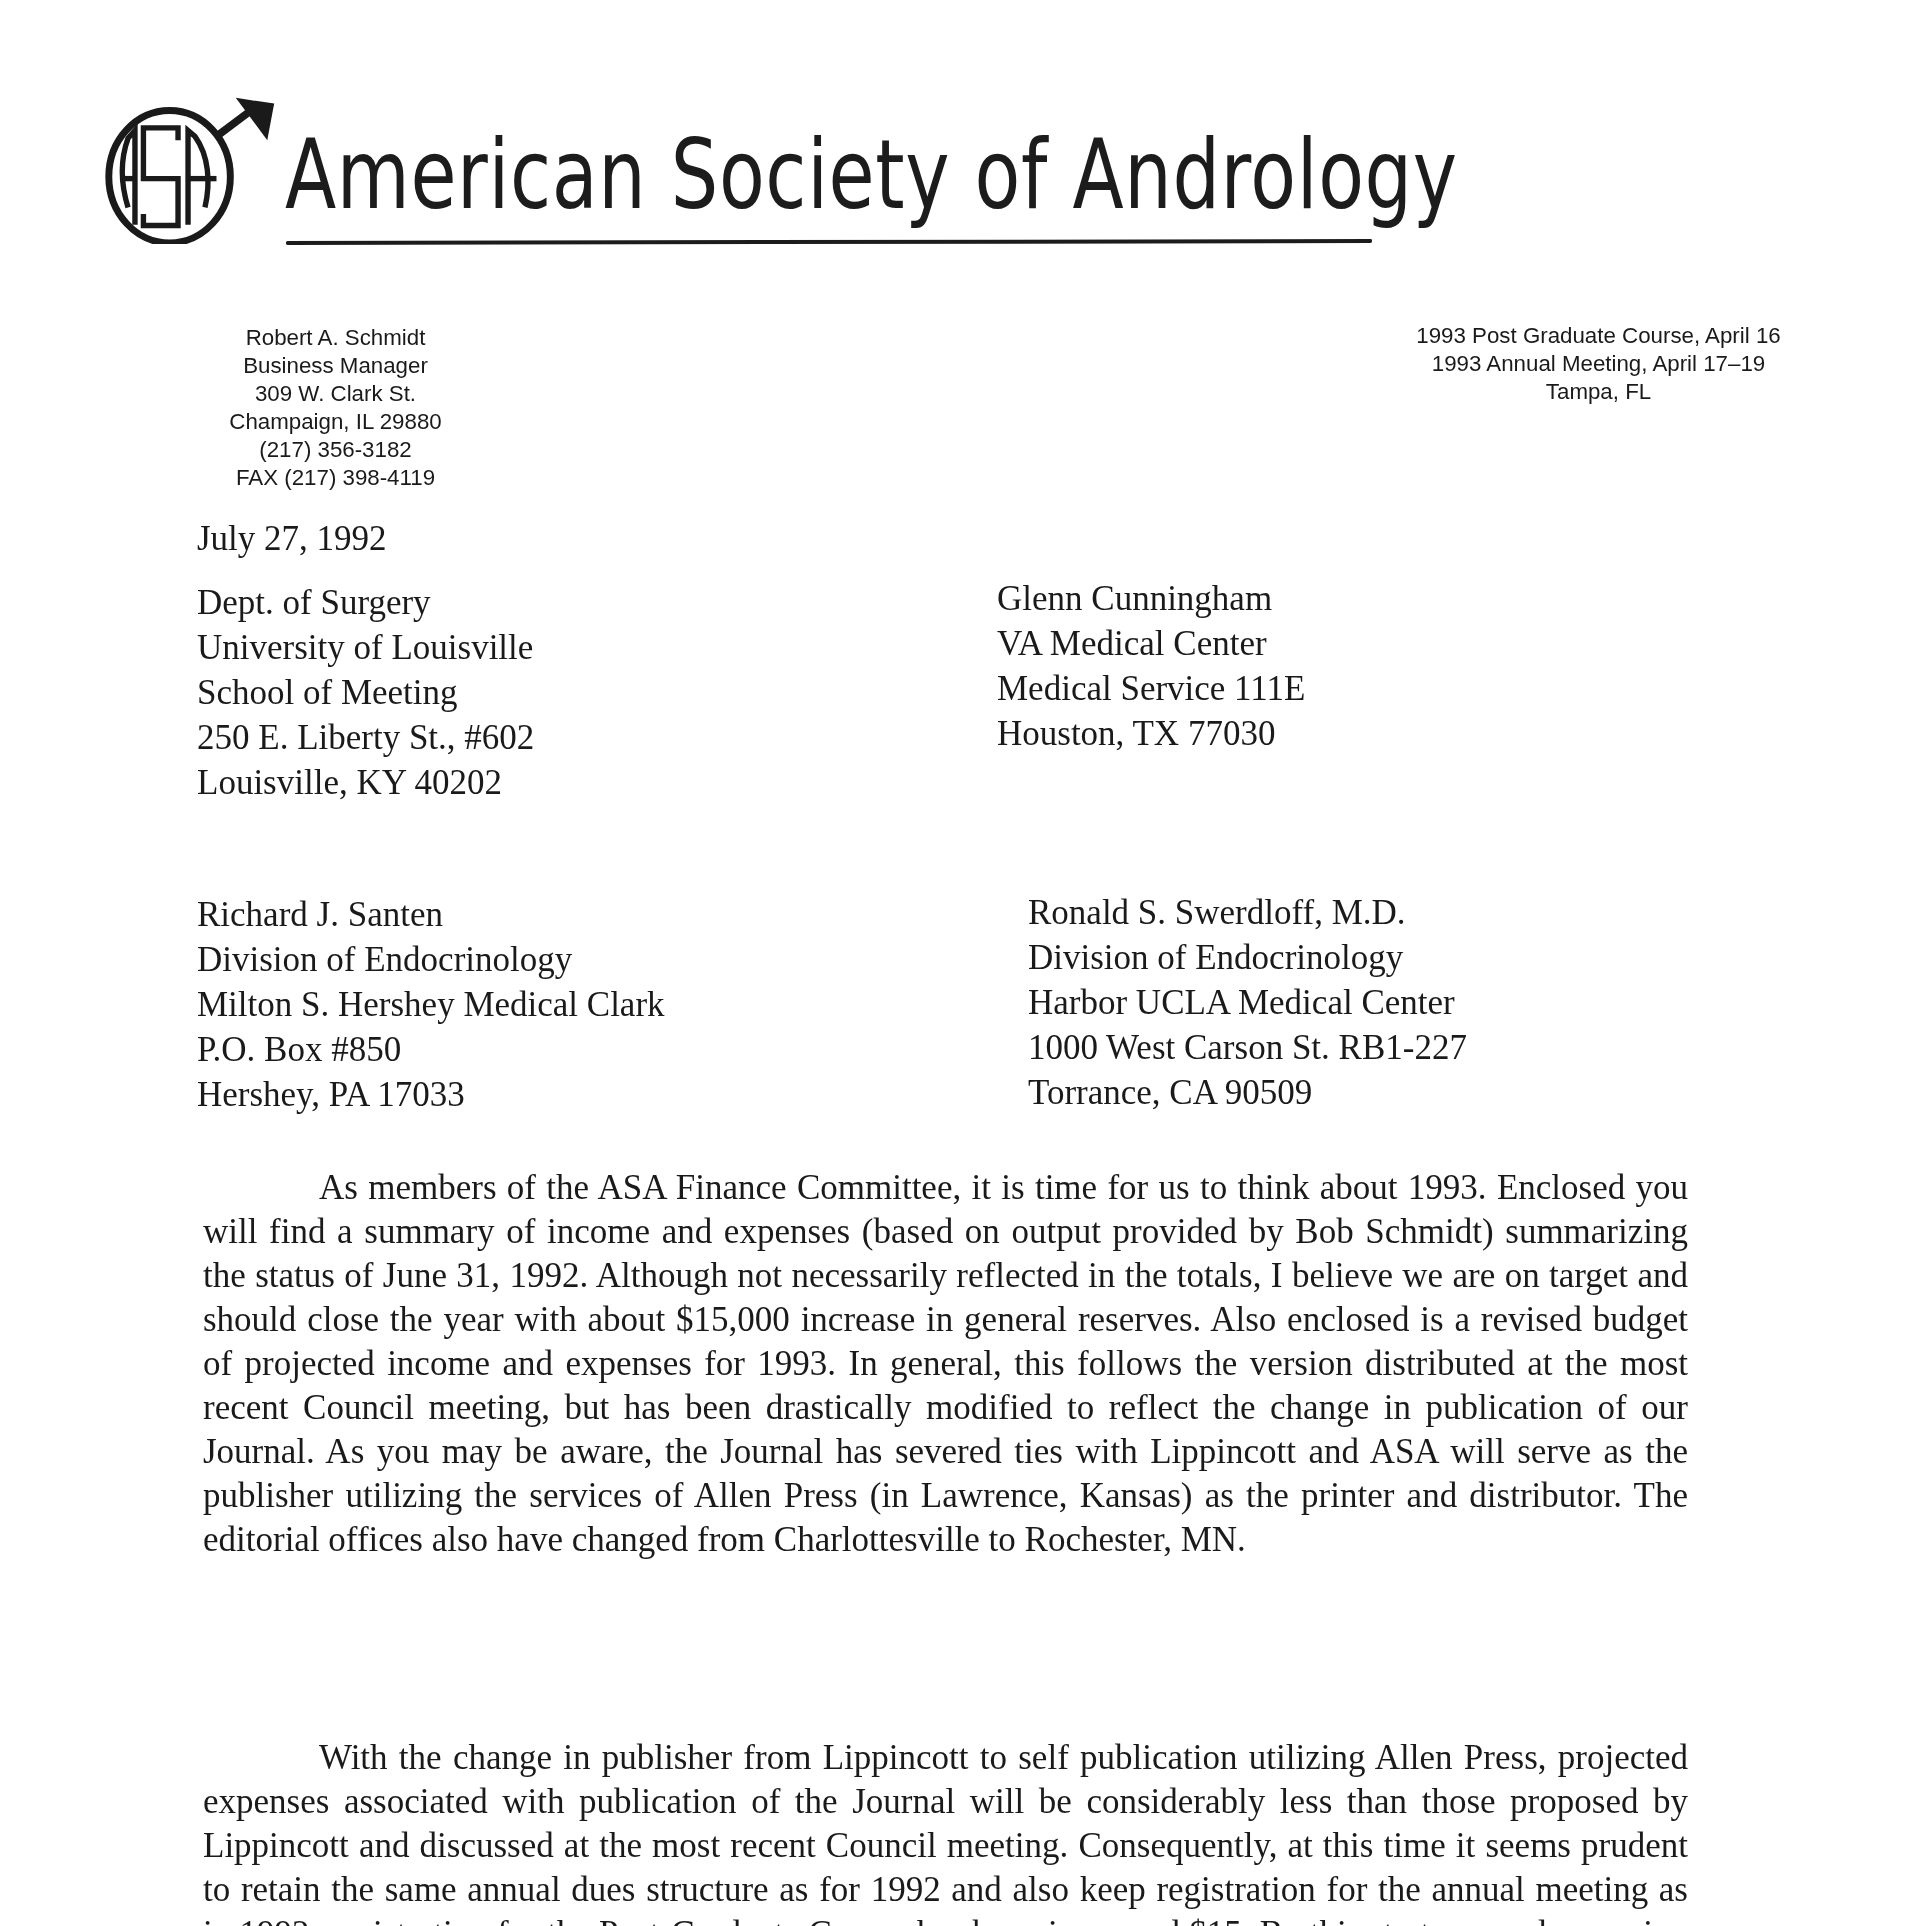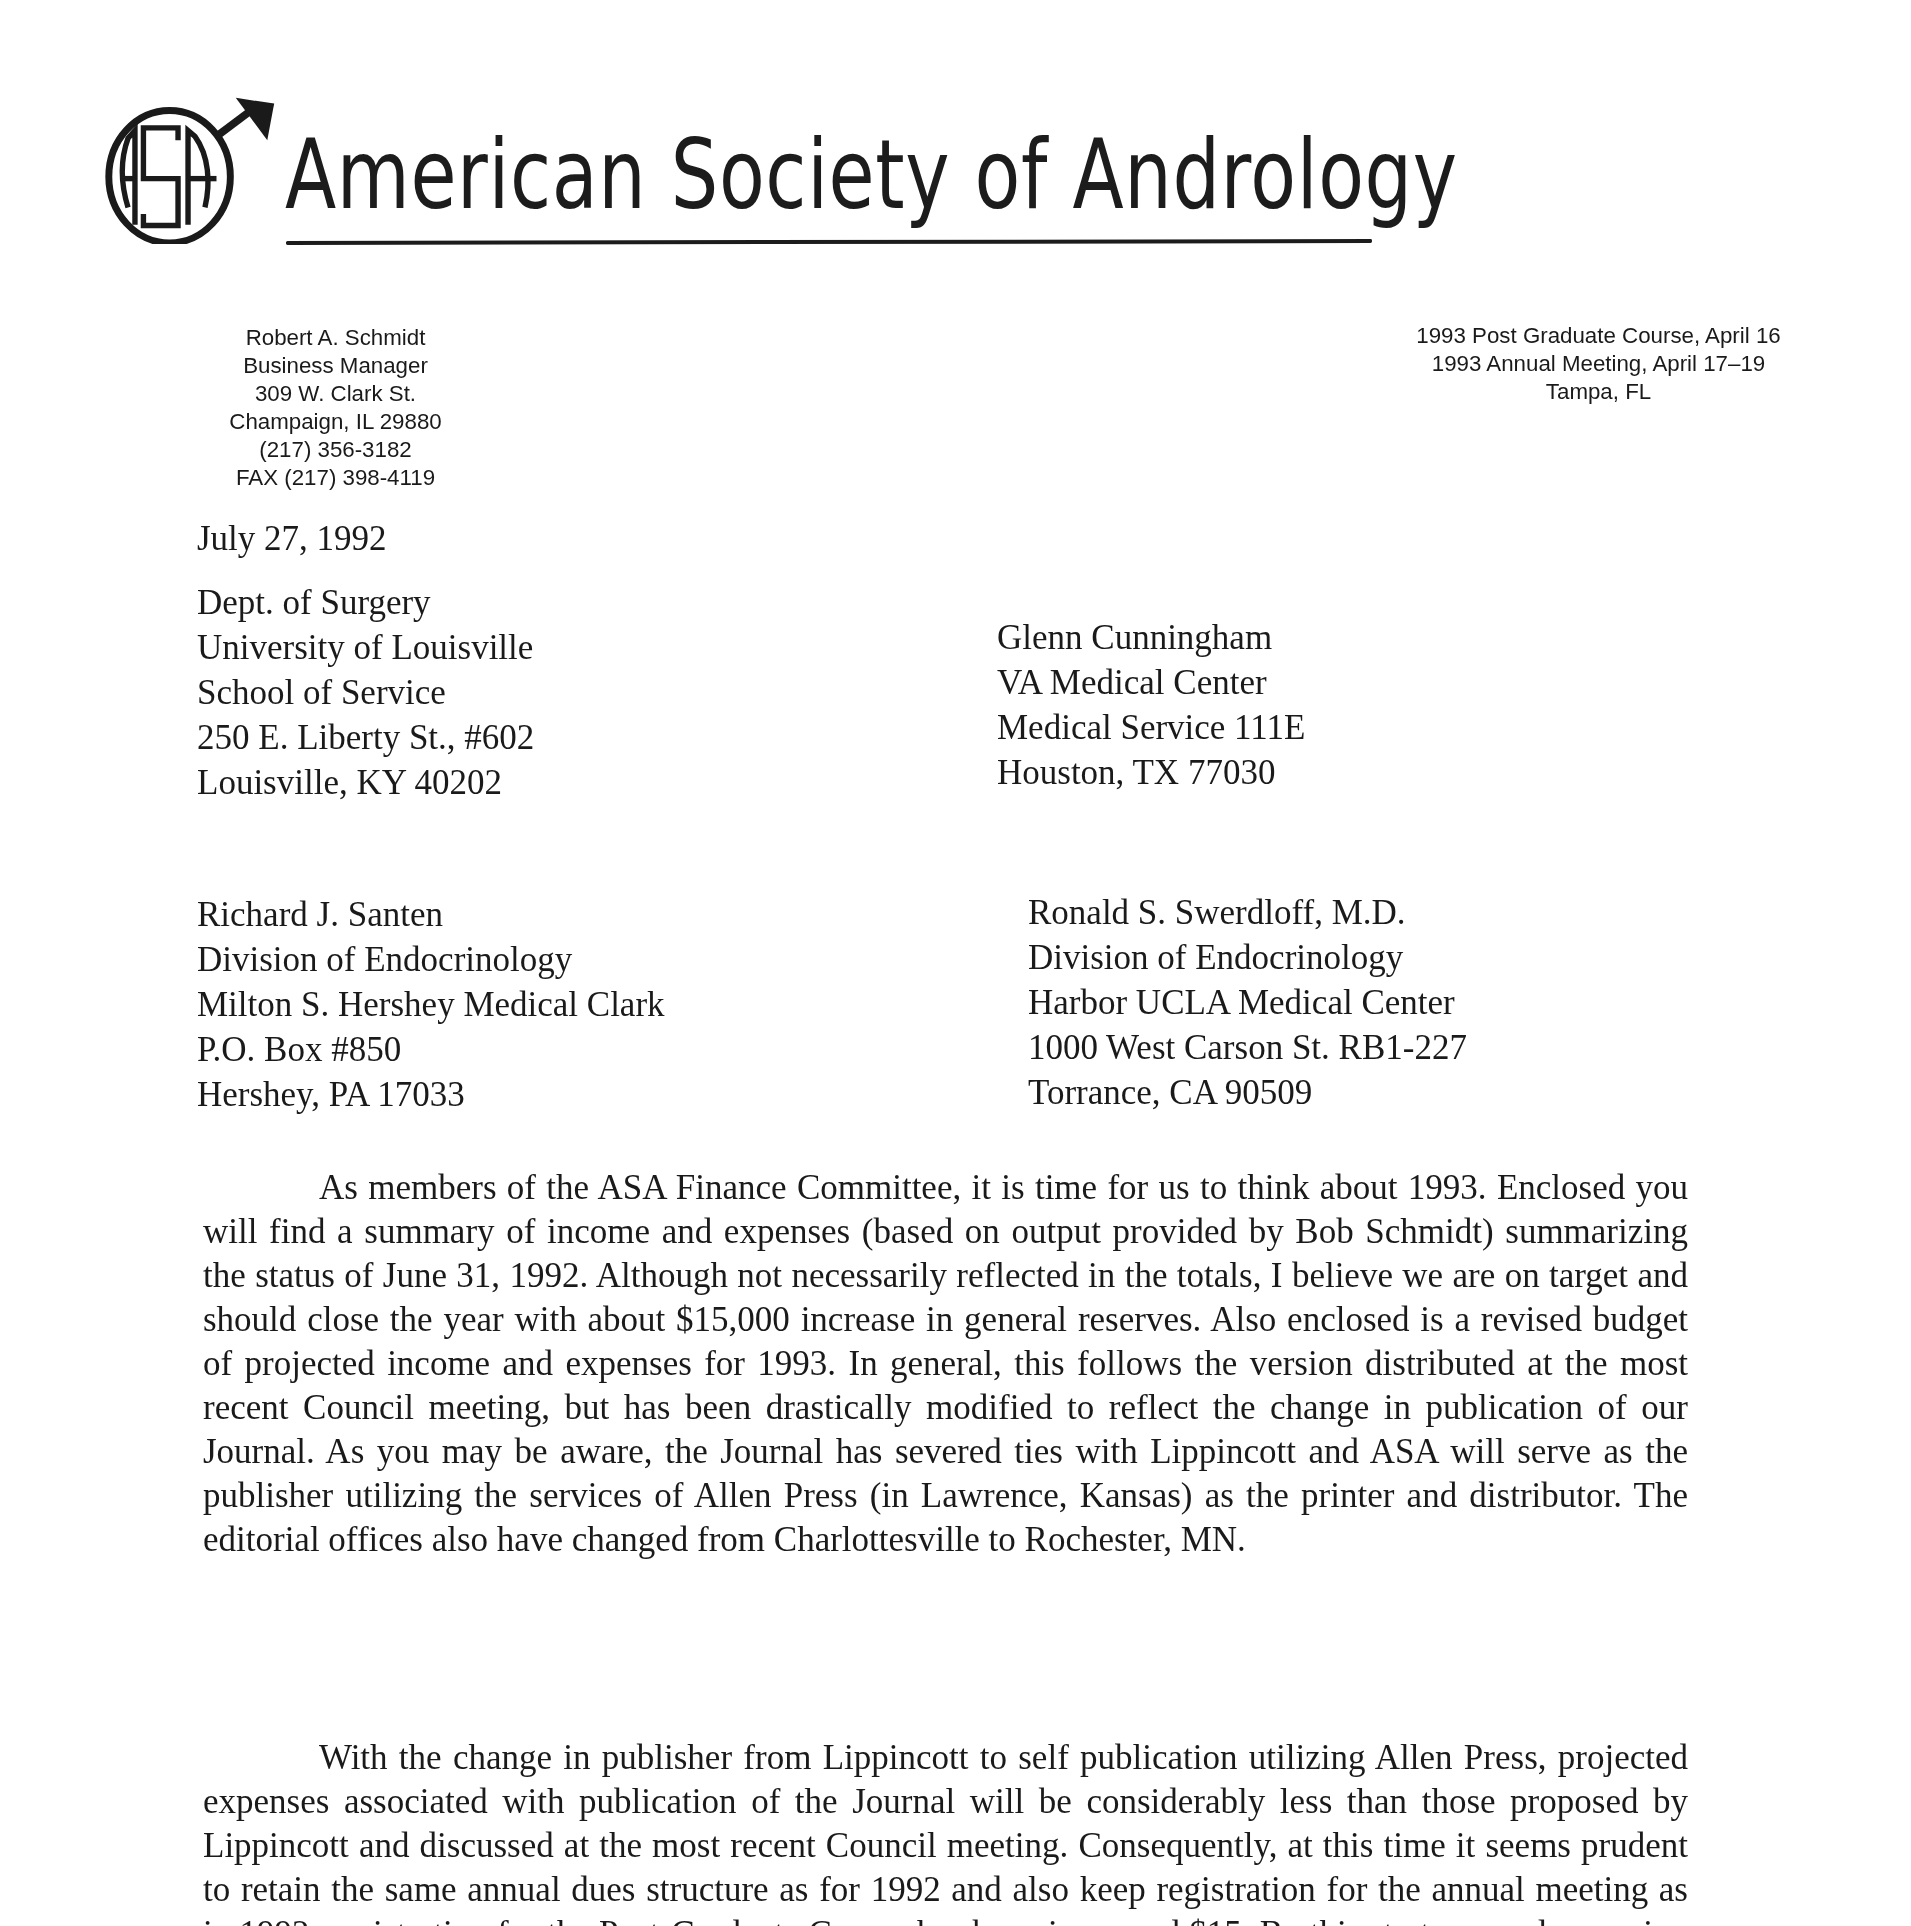--- a/index.html
+++ b/index.html
@@ -22,21 +22,21 @@
     
     .hdr-block { font-size: 22.3px; line-height: 28px; text-align: center; }
     #business-manager { left: 162px; top: 280px; width: 347px; }
     #meeting-info { left: 1348px; top: 278px; width: 501px; }
 
     
     .letter { font-size: 35px; line-height: 45px; }
     #letter-date { left: 197px; top: 516px; }
     .addr { font-size: 35px; line-height: 45px; }
     #addr-1 { left: 197px; top: 580px; }
-    #addr-2 { left: 997px; top: 576px; margin-top: 39px; }
+    #addr-2 { left: 997px; top: 576px; }
     #addr-3 { left: 197px; top: 892px; }
     #addr-4 { left: 1028px; top: 890px; }
 
     .para {
       width: 1485px; font-size: 35px; line-height: 44px;
       text-align: justify; text-indent: 116px; margin: 6px;
     }
     #para-1 { left: 197px; top: 1160px; }
     #para-2 { left: 197px; top: 1730px; }
   </style>
@@ -77,21 +77,21 @@
   <div>1993 Post Graduate Course, April 16</div>
   <div>1993 Annual Meeting, April 17–19</div>
   <div>Tampa, FL</div>
 </div>
 
 <div id="letter-date" class="abs serif letter">July 27, 1992</div>
 
 <div id="addr-1" class="abs serif addr">
   <div>Dept. of Surgery</div>
   <div>University of Louisville</div>
-  <div>School of Service</div>
+  <div>School of Meeting</div>
   <div>250 E. Liberty St., #602</div>
   <div>Louisville, KY 40202</div>
 </div>
 
 <div id="addr-2" class="abs serif addr">
   <div>Glenn Cunningham</div>
   <div>VA Medical Center</div>
   <div>Medical Service 111E</div>
   <div>Houston, TX 77030</div>
 </div>

